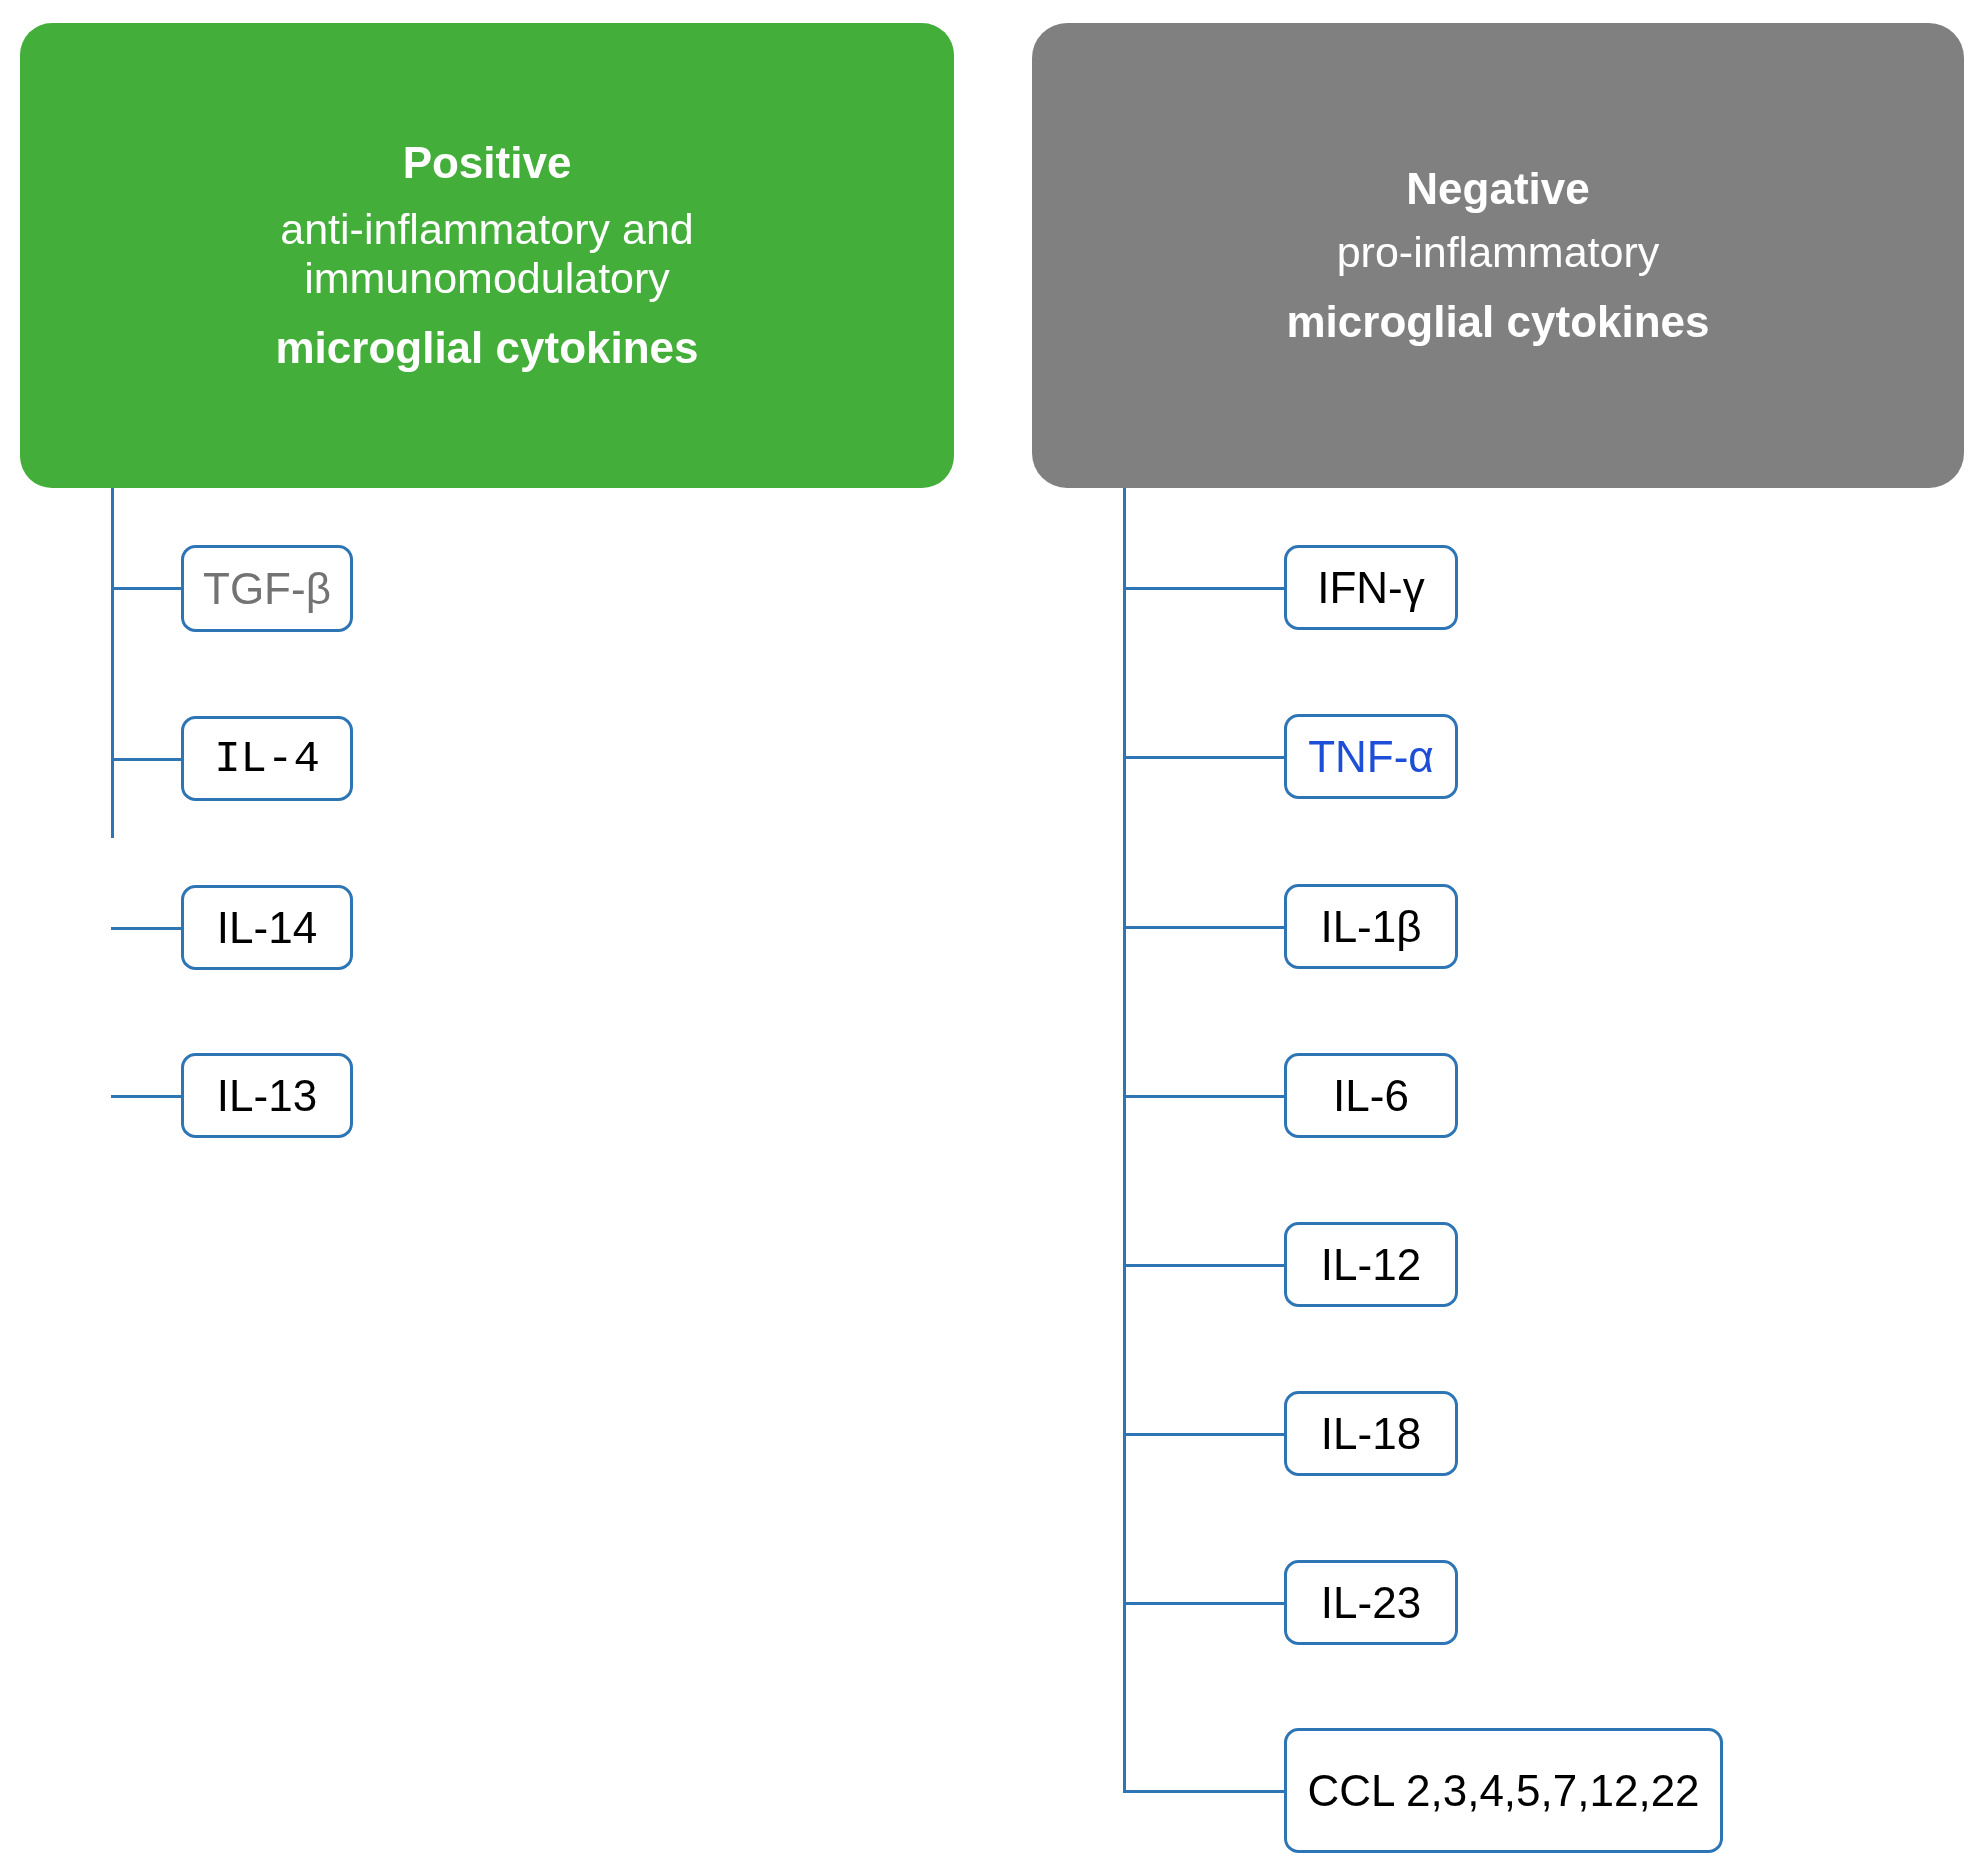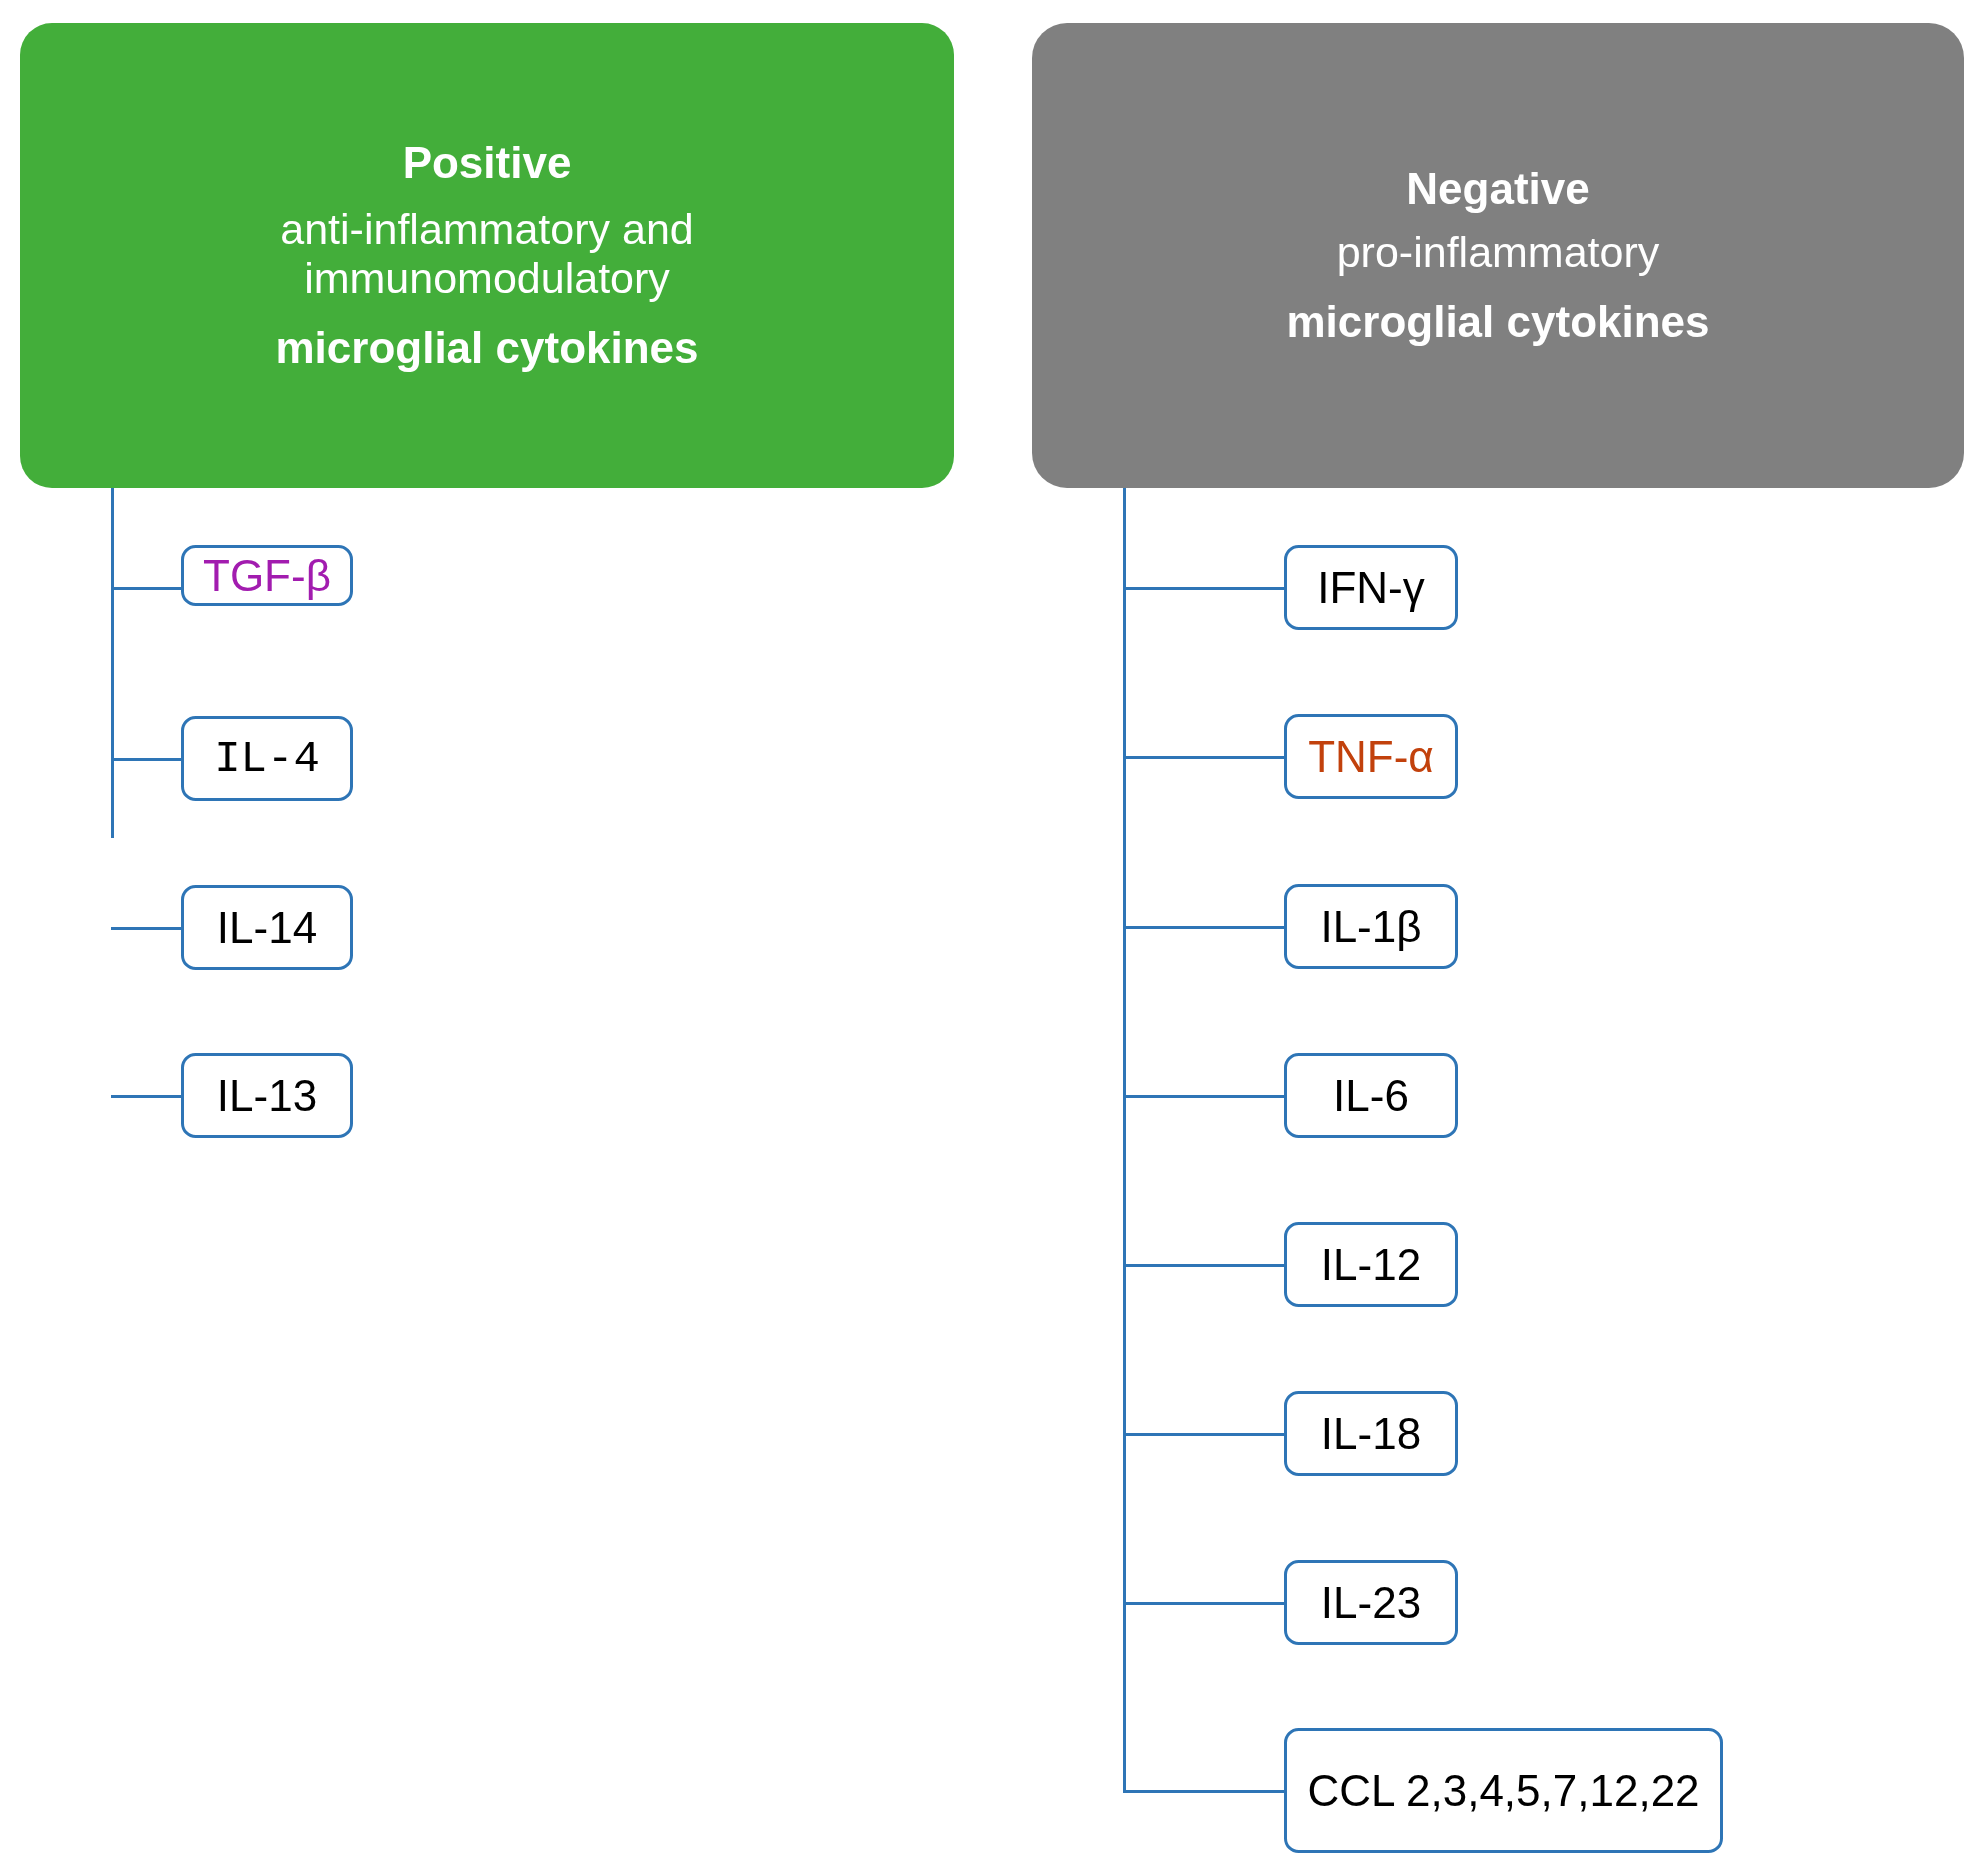--- a/index.html
+++ b/index.html
@@ -111,38 +111,38 @@
     <div class="panel-sub-bold">microglial cytokines</div>
   </div>
 
   <div class="trunk" id="trunk-positive" style="left: 111px; top: 488px; height: 350px; background: rgb(46, 117, 182);"></div>
 
   <div class="branch" style="left: 111px; top: 587px; width: 73px; background: rgb(46, 117, 182);"></div>
   <div class="branch" style="left: 111px; top: 758px; width: 73px; background: rgb(46, 117, 182);"></div>
   <div class="branch" style="left: 111px; top: 927px; width: 73px; background: rgb(46, 117, 182);"></div>
   <div class="branch" style="left: 111px; top: 1095px; width: 73px; background: rgb(46, 117, 182);"></div>
 
-  <div class="node" style="left: 181px; top: 545px; width: 172px; height: 61px; border-color: rgb(46, 117, 182); color: #a21caf; text-align: center;">TGF-β</div>
+  <div class="node" style="left: 181px; top: 545px; width: 172px; height: 87px; border-color: rgb(46, 117, 182); color: #737373; text-align: center;">TGF-β</div>
   <div class="node" style="left: 181px; top: 716px; width: 172px; height: 85px; border-color: rgb(46, 117, 182); color: rgb(0, 0, 0); font-family: Liberation Mono, monospace;">IL-4</div>
   <div class="node" style="left: 181px; top: 885px; width: 172px; height: 85px; border-color: rgb(46, 117, 182); color: rgb(0, 0, 0);">IL-14</div>
   <div class="node" style="left: 181px; top: 1053px; width: 172px; height: 85px; border-color: rgb(46, 117, 182); color: rgb(0, 0, 0);">IL-13</div>
 
   <div class="trunk" id="trunk-negative" style="left: 1123px; top: 488px; height: 1305px; background: rgb(46, 117, 182);"></div>
 
   <div class="branch" style="left: 1123px; top: 587px; width: 164px; background: rgb(46, 117, 182);"></div>
   <div class="branch" style="left: 1123px; top: 756px; width: 164px; background: rgb(46, 117, 182);"></div>
   <div class="branch" style="left: 1123px; top: 926px; width: 164px; background: rgb(46, 117, 182);"></div>
   <div class="branch" style="left: 1123px; top: 1095px; width: 164px; background: rgb(46, 117, 182);"></div>
   <div class="branch" style="left: 1123px; top: 1264px; width: 164px; background: rgb(46, 117, 182);"></div>
   <div class="branch" style="left: 1123px; top: 1433px; width: 164px; background: rgb(46, 117, 182);"></div>
   <div class="branch" style="left: 1123px; top: 1602px; width: 164px; background: rgb(46, 117, 182);"></div>
   <div class="branch" style="left: 1123px; top: 1790px; width: 164px; background: rgb(46, 117, 182);"></div>
 
   <div class="node" style="left: 1284px; top: 545px; width: 174px; height: 85px; border-color: rgb(46, 117, 182); color: rgb(0, 0, 0);">IFN-γ</div>
-  <div class="node" style="left: 1284px; top: 714px; width: 174px; height: 85px; border-color: rgb(46, 117, 182); color: #c2410c;">TNF-α</div>
+  <div class="node" style="left: 1284px; top: 714px; width: 174px; height: 85px; border-color: rgb(46, 117, 182); color: #1d4ed8;">TNF-α</div>
   <div class="node" style="left: 1284px; top: 884px; width: 174px; height: 85px; border-color: rgb(46, 117, 182); color: rgb(0, 0, 0);">IL-1β</div>
   <div class="node" style="left: 1284px; top: 1053px; width: 174px; height: 85px; border-color: rgb(46, 117, 182); color: rgb(0, 0, 0);">IL-6</div>
   <div class="node" style="left: 1284px; top: 1222px; width: 174px; height: 85px; border-color: rgb(46, 117, 182); color: rgb(0, 0, 0); text-align: center;">IL-12</div>
   <div class="node" style="left: 1284px; top: 1391px; width: 174px; height: 85px; border-color: rgb(46, 117, 182); color: rgb(0, 0, 0);">IL-18</div>
   <div class="node" style="left: 1284px; top: 1560px; width: 174px; height: 85px; border-color: rgb(46, 117, 182); color: rgb(0, 0, 0);">IL-23</div>
   <div class="node" style="left: 1284px; top: 1728px; width: 439px; height: 125px; border-color: rgb(46, 117, 182); color: rgb(0, 0, 0);">CCL 2,3,4,5,7,12,22</div>
 
 </div>
 
 

